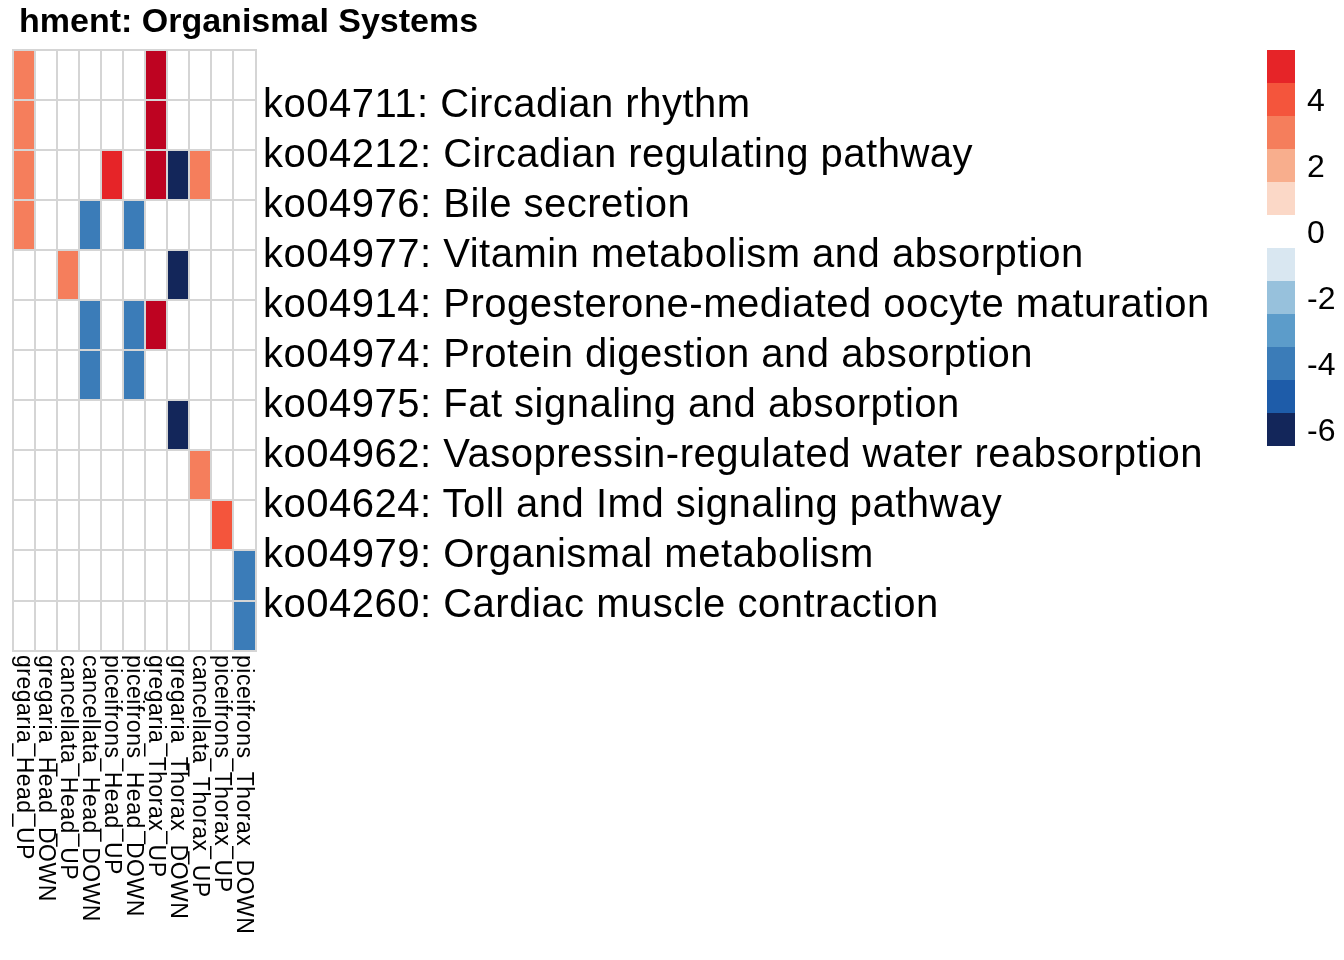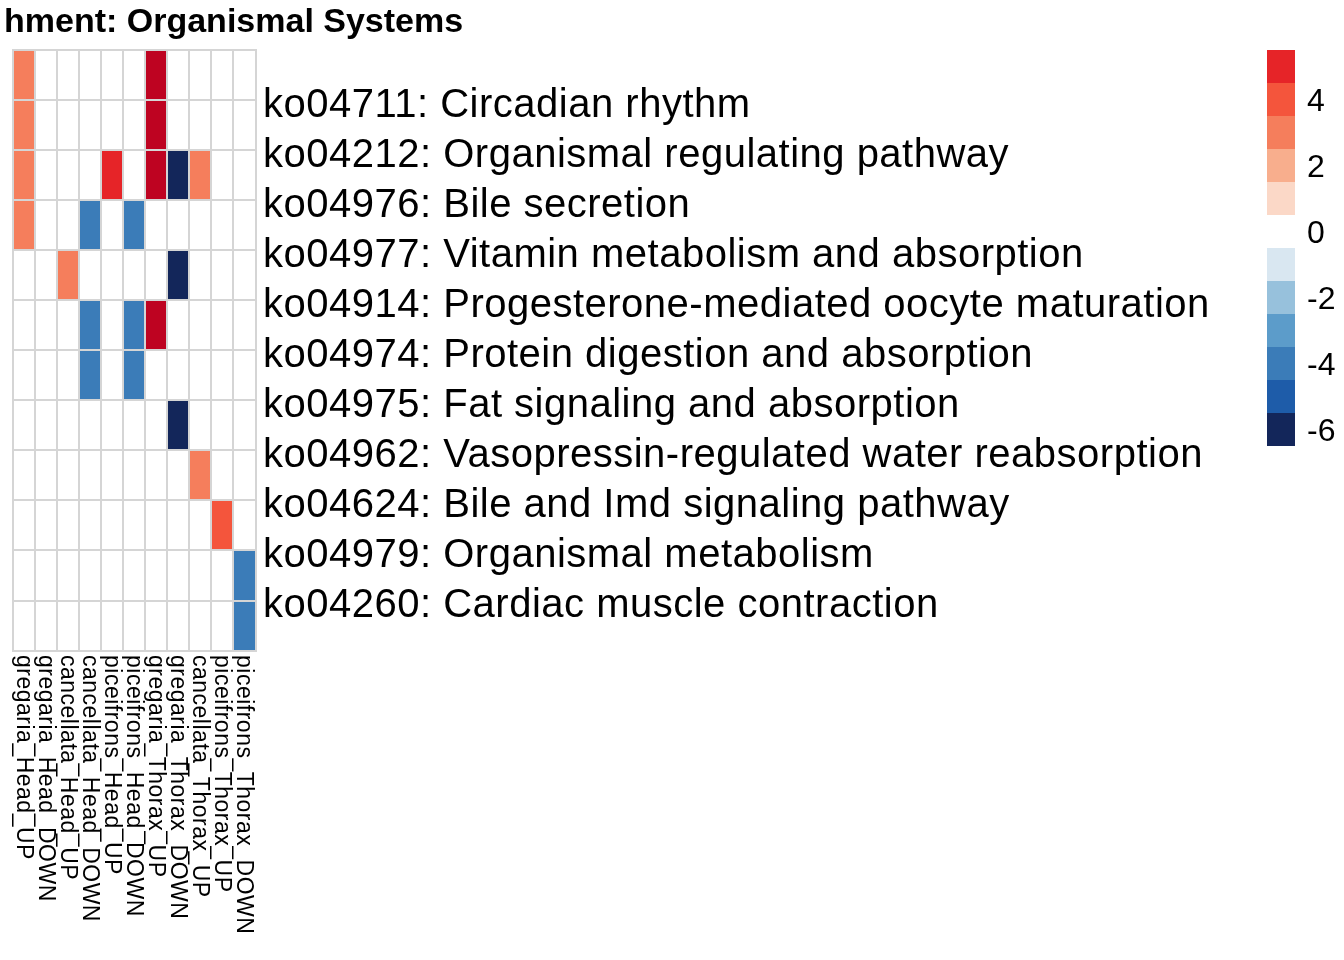--- a/index.html
+++ b/index.html
@@ -1,21 +1,21 @@
 <!DOCTYPE html>
 <html><head>
 <meta charset="utf-8">
 <style>
   html,body{margin:0;padding:0;background:#fff;}
   .page{
     position:relative;width:1344px;height:960px;background:#ffffff;
     font-family:"Liberation Sans",sans-serif;color:#000;overflow:hidden;
   }
   .fig-title{
-    position:absolute;left:4px;top:0px;font-size:34px;font-weight:bold;
+    position:absolute;left:19px;top:0px;font-size:34px;font-weight:bold;
     line-height:40px;white-space:nowrap;
   }
   .grid{
     position:absolute;left:12px;top:49px;
     display:grid;grid-template-columns:repeat(11,20.06px);grid-auto-rows:48.05px;
     gap:2px;background:#D5D5D5;border:2px solid #D5D5D5;
   }
   .cell{background:#ffffff;}
   .rowlabels{position:absolute;left:263px;top:68px;margin-top:10px;}
   .rowlabel{
@@ -167,28 +167,28 @@
       <div class="cell" title="ko04260: Cardiac muscle contraction | piceifrons_Head_UP"></div>
       <div class="cell" title="ko04260: Cardiac muscle contraction | piceifrons_Head_DOWN"></div>
       <div class="cell" title="ko04260: Cardiac muscle contraction | gregaria_Thorax_UP"></div>
       <div class="cell" title="ko04260: Cardiac muscle contraction | gregaria_Thorax_DOWN"></div>
       <div class="cell" title="ko04260: Cardiac muscle contraction | cancellata_Thorax_UP"></div>
       <div class="cell" title="ko04260: Cardiac muscle contraction | piceifrons_Thorax_UP"></div>
       <div class="cell" title="ko04260: Cardiac muscle contraction | piceifrons_Thorax_DOWN : -4" style="background: rgb(59, 124, 184);"></div>
     </div>
   <div class="rowlabels" id="rowlabels">
       <div class="rowlabel">ko04711: Circadian rhythm</div>
-      <div class="rowlabel">ko04212: Organismal regulating pathway</div>
+      <div class="rowlabel">ko04212: Circadian regulating pathway</div>
       <div class="rowlabel">ko04976: Bile secretion</div>
       <div class="rowlabel">ko04977: Vitamin metabolism and absorption</div>
       <div class="rowlabel">ko04914: Progesterone-mediated oocyte maturation</div>
       <div class="rowlabel">ko04974: Protein digestion and absorption</div>
       <div class="rowlabel">ko04975: Fat signaling and absorption</div>
       <div class="rowlabel">ko04962: Vasopressin-regulated water reabsorption</div>
-      <div class="rowlabel">ko04624: Bile and Imd signaling pathway</div>
+      <div class="rowlabel">ko04624: Toll and Imd signaling pathway</div>
       <div class="rowlabel">ko04979: Organismal metabolism</div>
       <div class="rowlabel">ko04260: Cardiac muscle contraction</div>
     </div>
   <div class="collabels" id="collabels">
       <div class="collabel">
         <span>gregaria_Head_UP</span>
       </div>
       <div class="collabel">
         <span>gregaria_Head_DOWN</span>
       </div>

